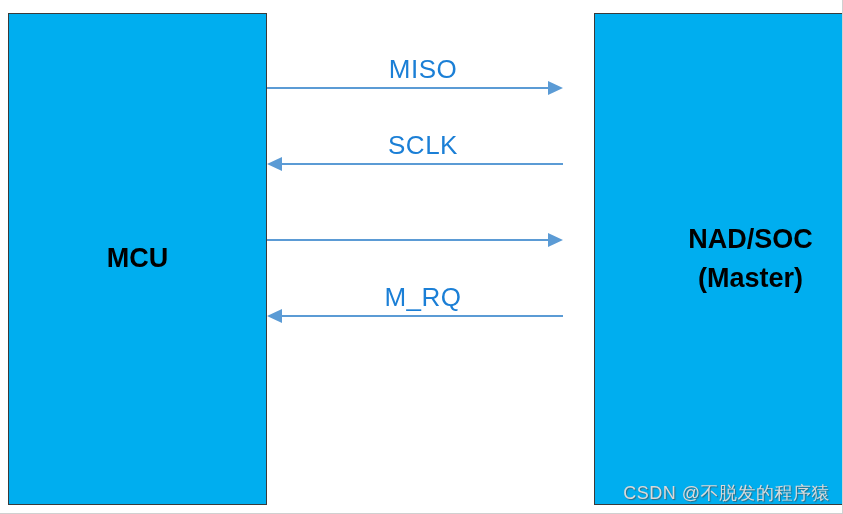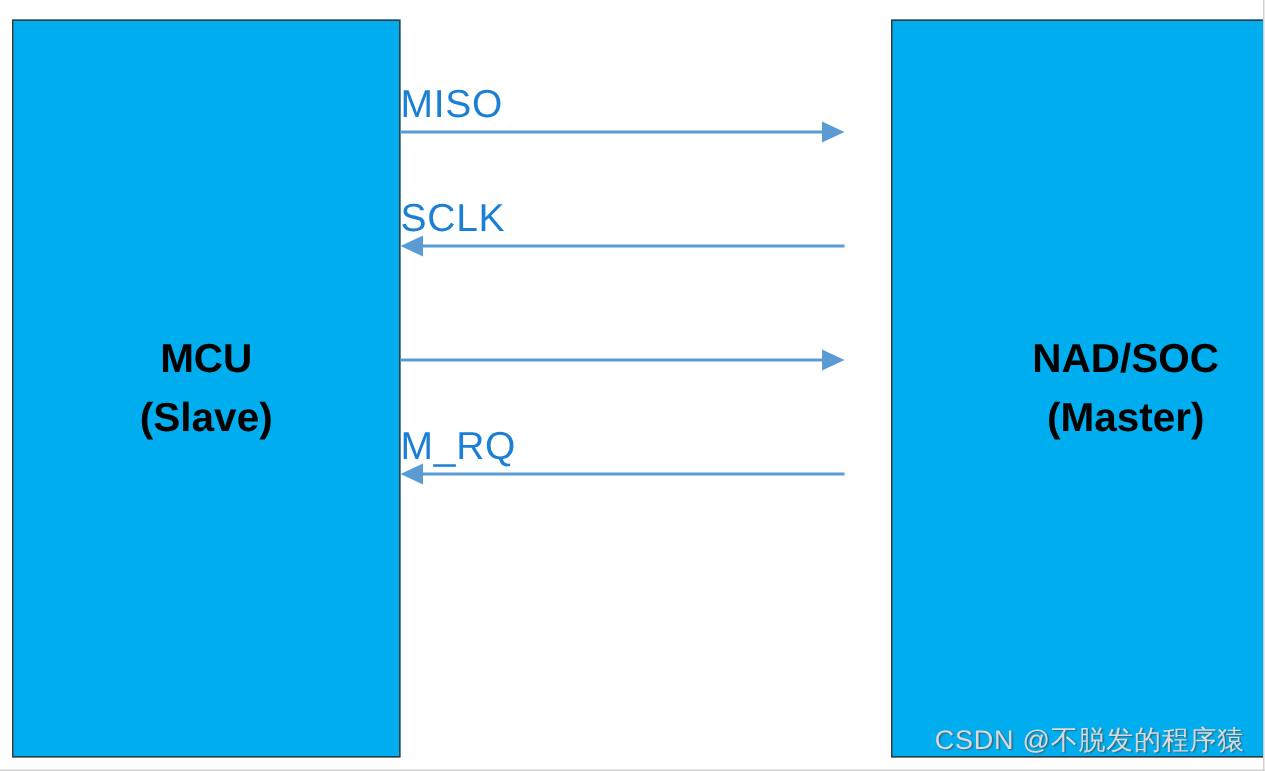--- a/index.html
+++ b/index.html
@@ -54,25 +54,26 @@
   .signal:nth-child(2) { top: 131px; }
   .signal:nth-child(3) { top: 207px; }
   .signal:nth-child(4) { top: 283px; }
   .signal:nth-child(5) { top: 359px; }
   .signal:nth-child(6) { top: 417px; }
 
   .signal-label {
     position: absolute;
     top: 0;
     width: 100%;
-    text-align: left;
+    text-align: center;
     color: var(--signal-label);
     font-size: 26px;
     line-height: 28px;
     letter-spacing: 0.5px;
+    padding-left: 16px;
   }
   .signal-arrow {
     position: absolute;
     top: 26px;
     left: 0;
     right: 0;
     height: 14px;
   }
   .signal-arrow .line {
     position: absolute;
@@ -106,21 +107,20 @@
     z-index: 5;
   }
 </style>
 </head>
 <body>
 
 <div class="canvas">
 
   <div class="box box-left">
     <div>MCU</div>
-    <div>(Slave)</div>
   </div>
 
   <div class="box box-right">
     <div>NAD/SOC</div>
     <div>(Master)</div>
   </div>
 
   <div class="signals">
 
     <div class="signal">

